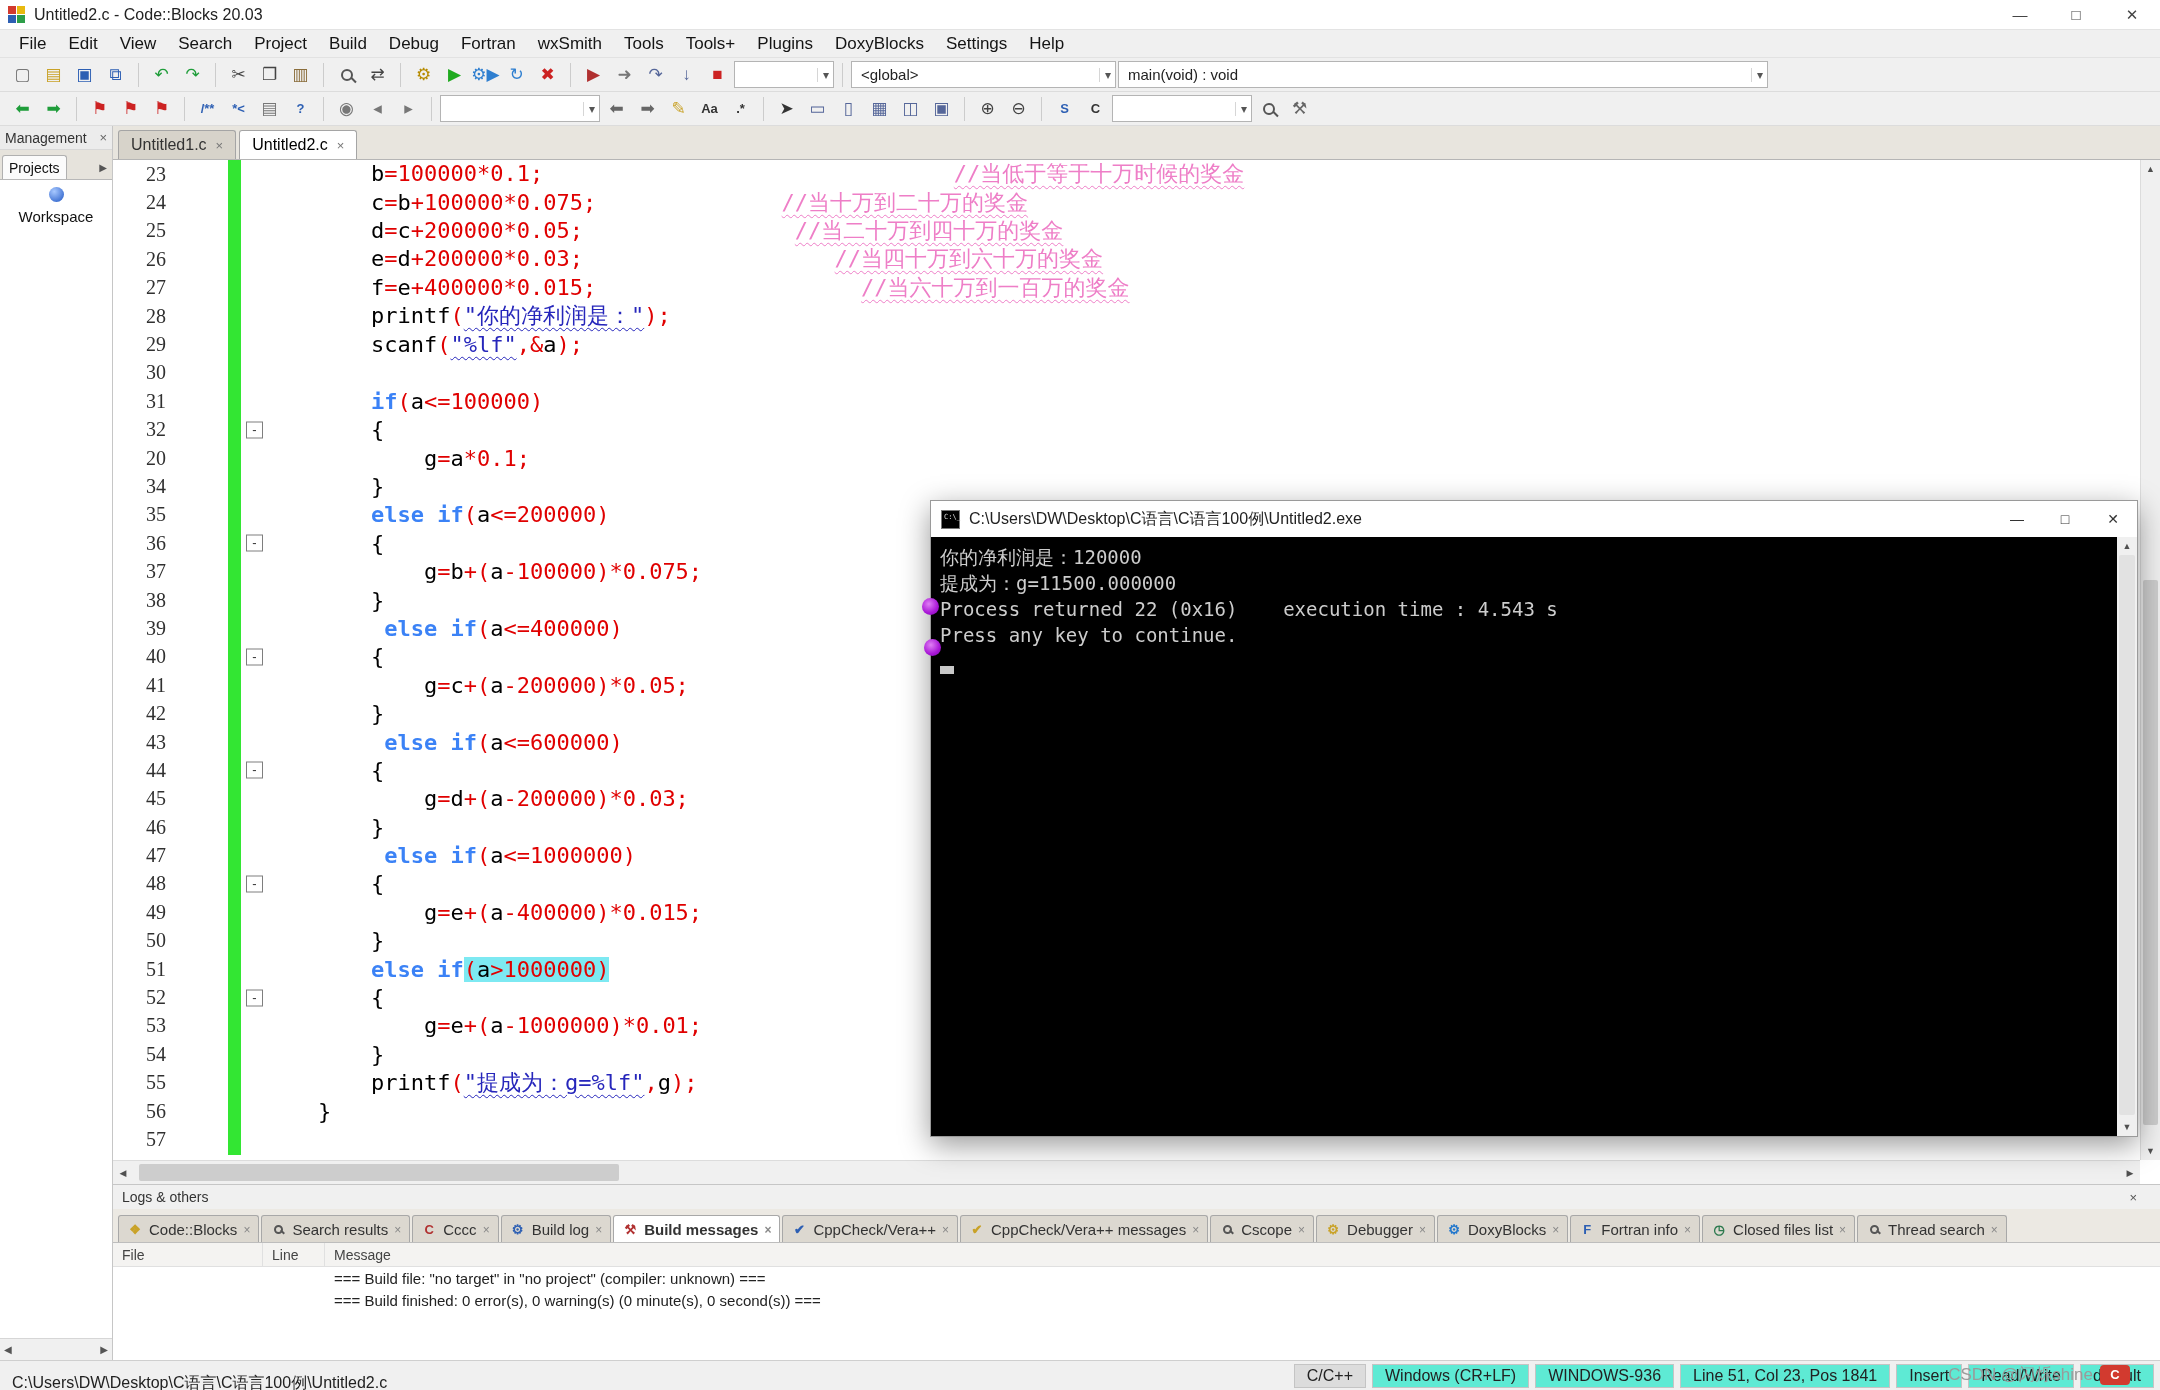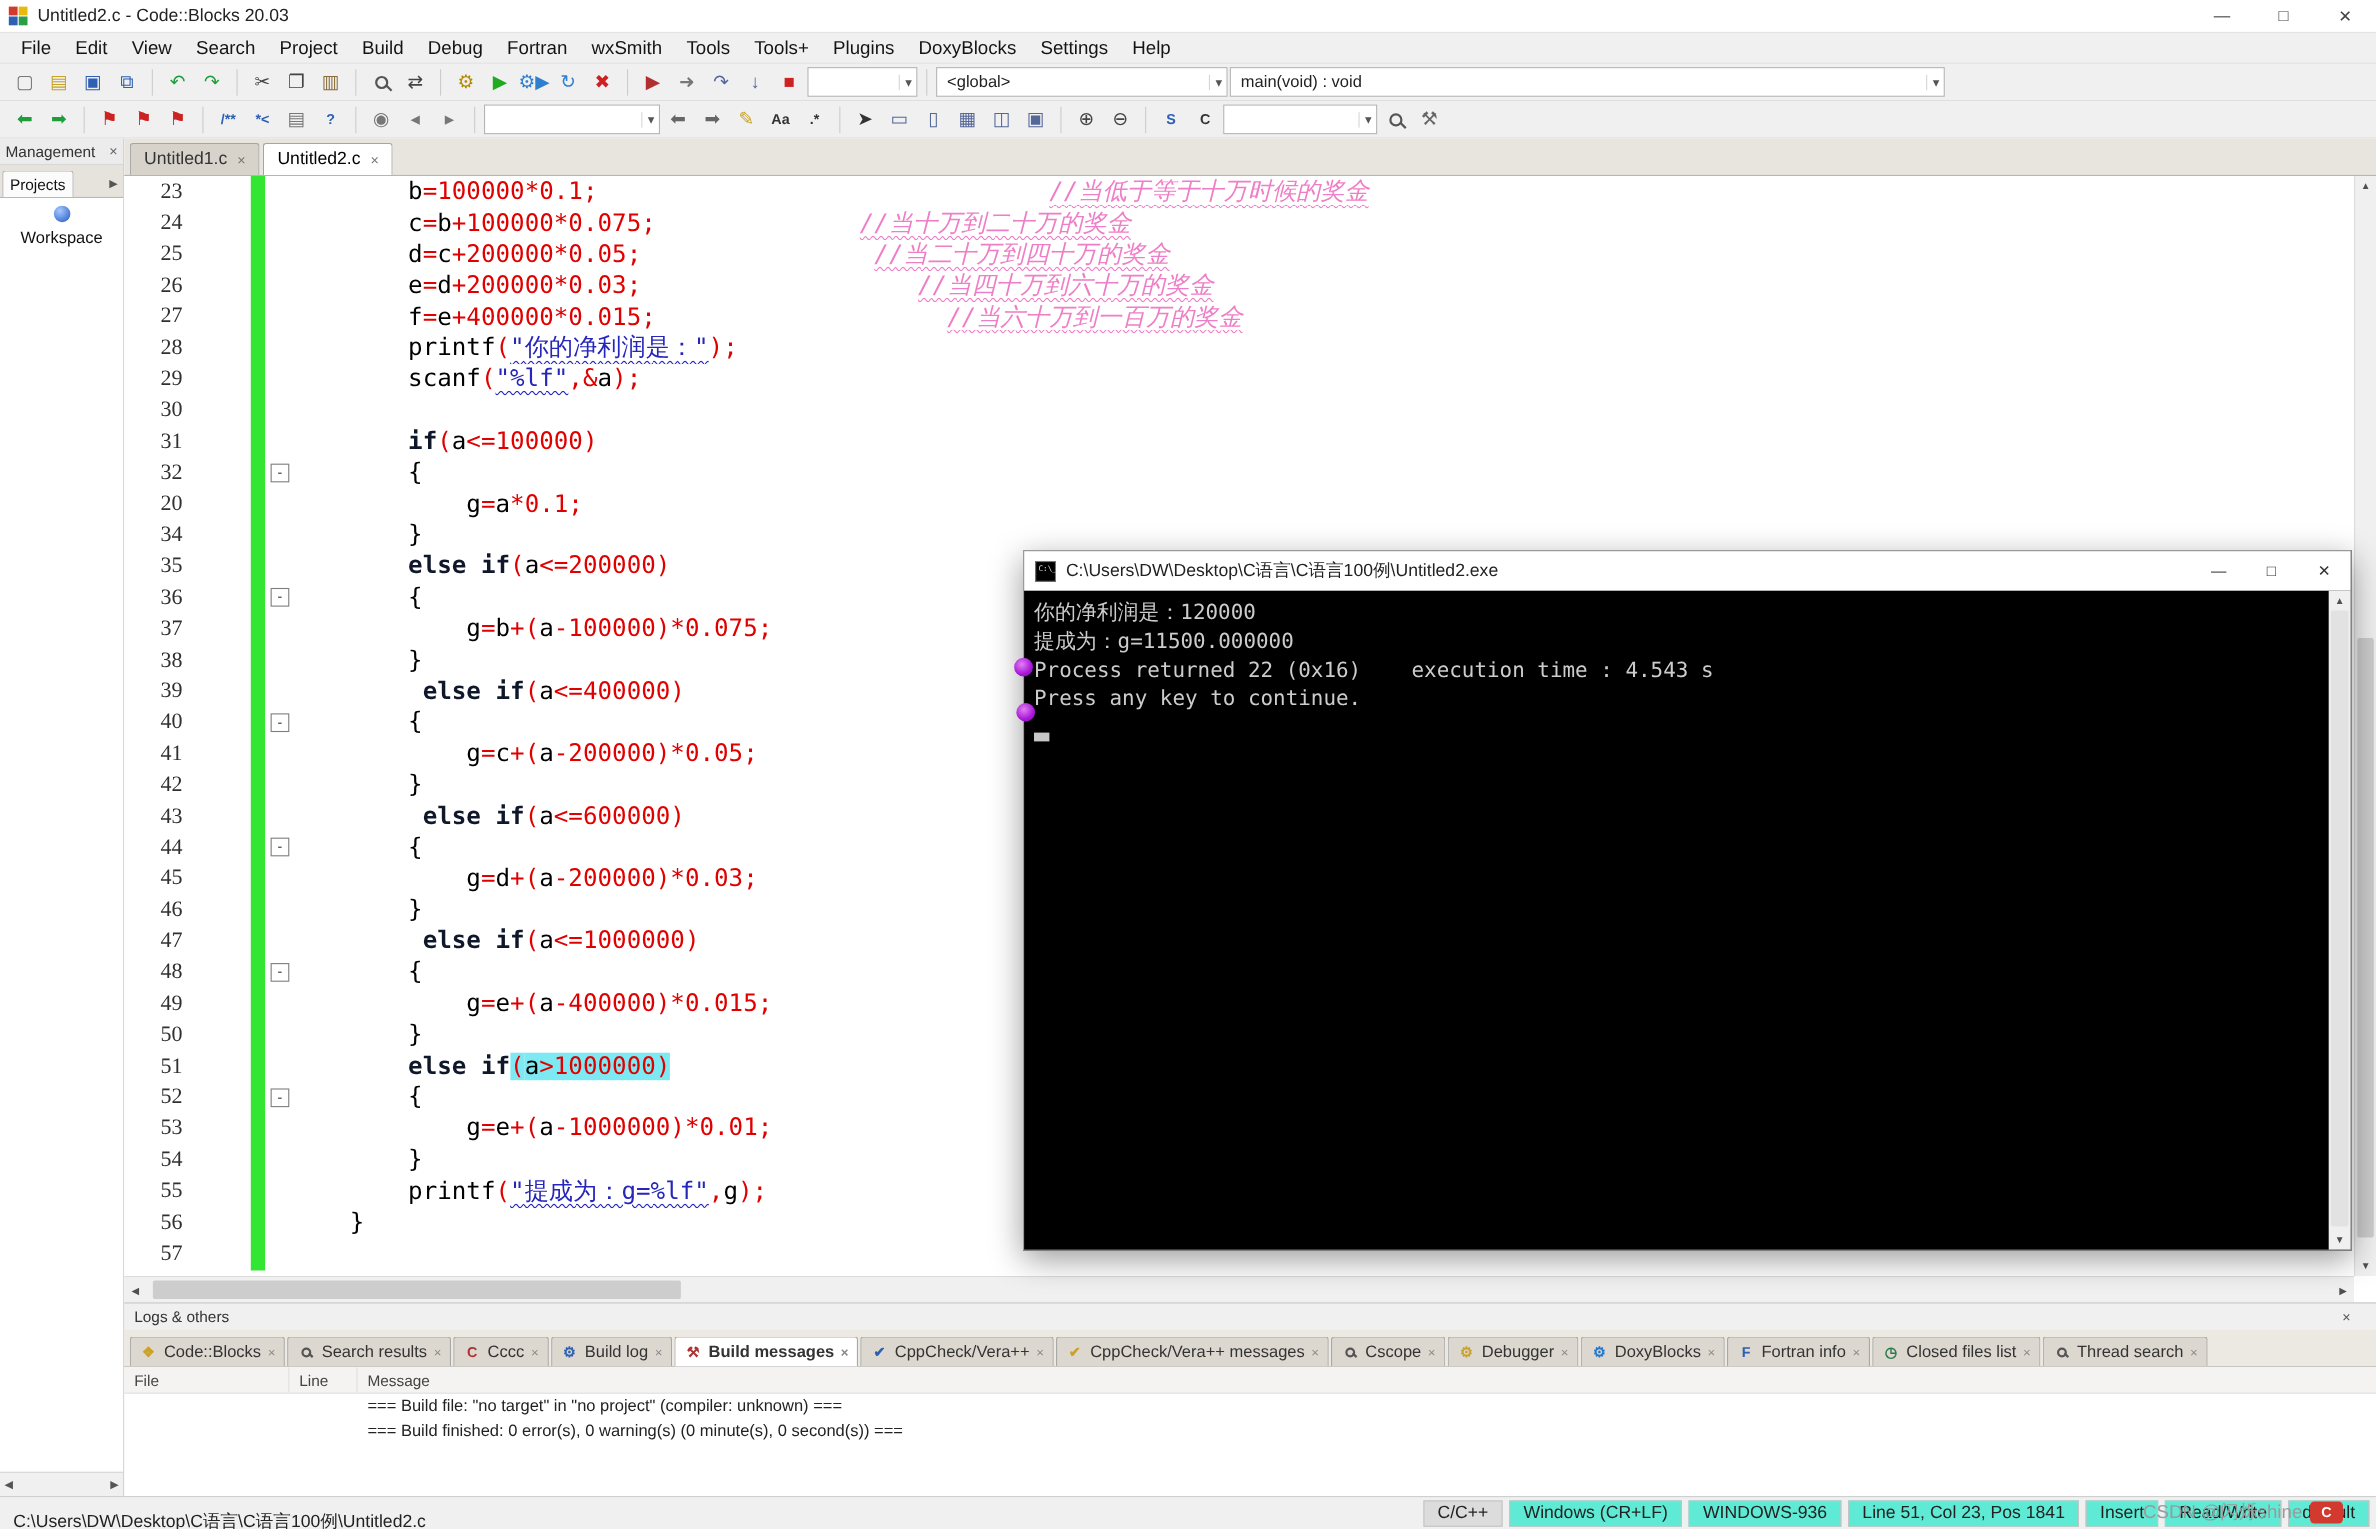--- a/index.html
+++ b/index.html
@@ -59,23 +59,23 @@
 .ed-body{position:absolute;top:34px;left:0;right:20px;bottom:24px;overflow:hidden;background:#fff;}
 .greenbar{position:absolute;left:115px;top:0;height:995px;width:13px;background:#33e633;}
 #codelines{position:absolute;left:0;top:0;right:0;}
 .crow{display:flex;height:28.4px;align-items:center;white-space:pre;}
 .lnum{width:100px;text-align:center;padding-right:14px;color:#303030;font-family:Liberation Serif, serif;font-size:20px;flex:none;}
 .gut{width:52px;flex:none;position:relative;height:100%;}
 .fold{position:absolute;left:33px;top:50%;transform:translateY(-50%);width:17px;height:17px;border:1px solid #7e7e7e;background:#fff;font-size:13px;line-height:14px;text-align:center;color:#333;}
 .ctext{font-family:"DejaVu Sans Mono",monospace;font-size:22px;white-space:pre;}
 .tk-p{color:#000;}
 .tk-r{color:#e00000;}
-.tk-k{color:#0f172a;font-weight:bold;}
+.tk-k{color:#3b82f6;font-weight:bold;}
 .tk-s{color:#2626bb;text-decoration:underline wavy #2626bb 1px;text-underline-offset:4px;}
-.tk-c{color:#ee7ec7;text-decoration:underline wavy #ee7ec7 1px;text-underline-offset:4px;font-style:italic;}
+.tk-c{color:#ee7ec7;text-decoration:underline wavy #ee7ec7 1px;text-underline-offset:4px;}
 .hl{background:#7de9f2;}
 .vscroll{position:absolute;right:0;top:34px;bottom:24px;width:20px;background:#f0f0f0;border-left:1px solid #dcdcdc;}
 .vthumb{position:absolute;left:2px;right:2px;top:420px;height:545px;background:#cdcdcd;border-radius:2px;}
 .sarr{position:absolute;left:0;right:0;height:18px;display:flex;align-items:center;justify-content:center;font-size:9px;color:#505050;}
 .sarr.top{top:0;}.sarr.bot{bottom:0;}
 .hscroll{position:absolute;left:0;right:20px;bottom:0;height:24px;background:#f0f0f0;border-top:1px solid #dcdcdc;}
 .hthumb{position:absolute;top:3px;height:17px;left:26px;width:480px;background:#cdcdcd;border-radius:2px;}
 .harr{position:absolute;top:0;bottom:0;width:20px;display:flex;align-items:center;justify-content:center;font-size:9px;color:#505050;}
 .harr.left{left:0;}.harr.right{right:0;}
 

